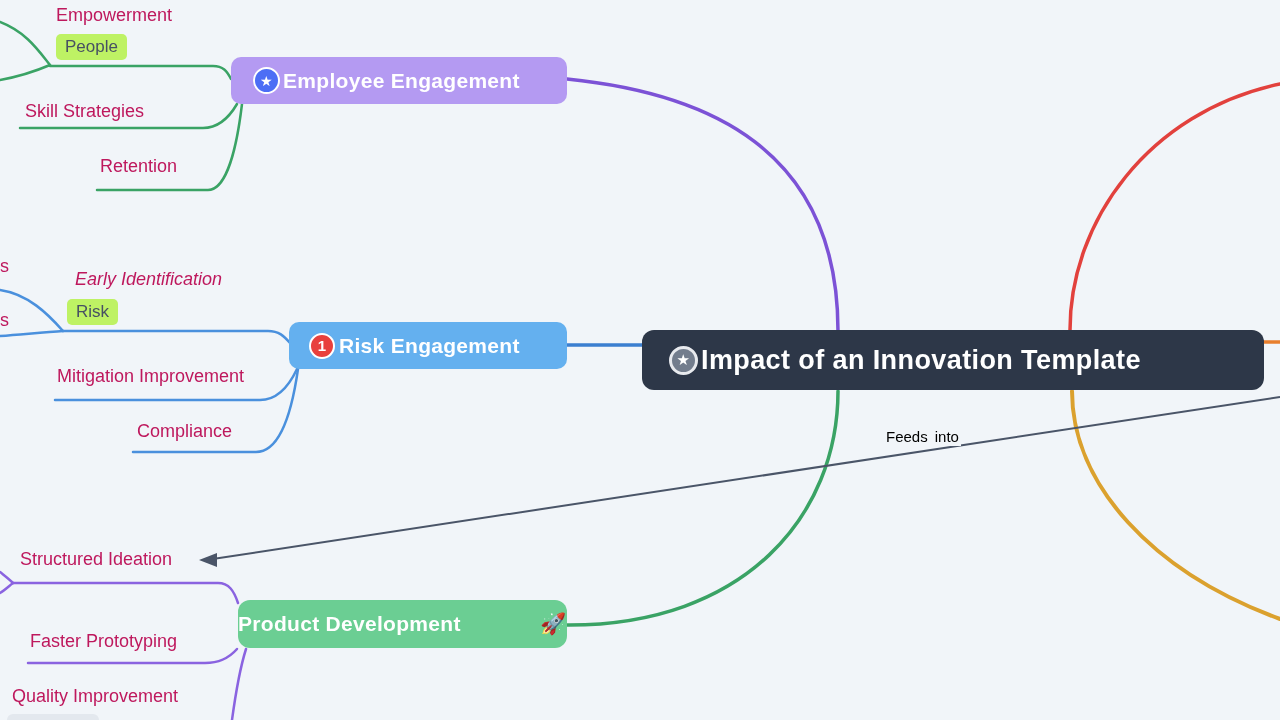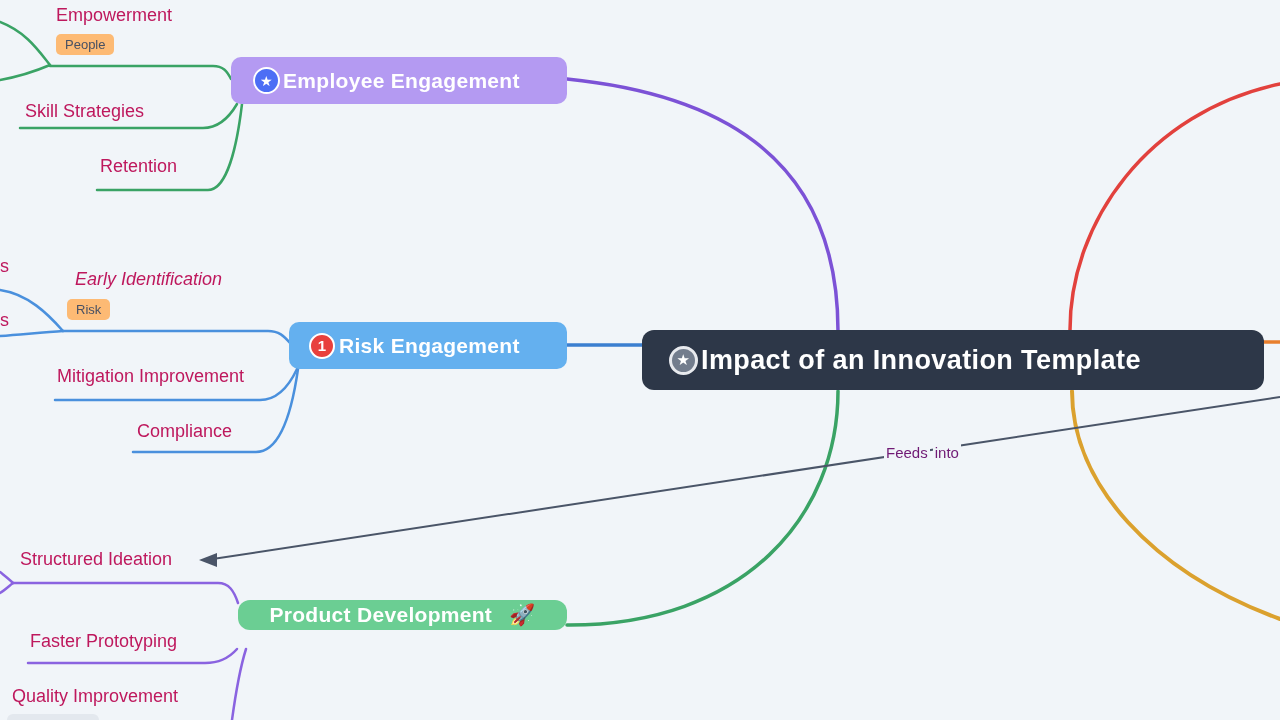--- a/index.html
+++ b/index.html
@@ -22,27 +22,27 @@
   .ee-node{left:231px;top:57px;width:336px;height:47px;background:#b49af2;border-radius:10px;
            font-size:21px;letter-spacing:.3px;padding-left:22px;}
   .ee-node .circ{width:27px;height:27px;background:#4c6ef5;border:2px solid #fff;
                  color:#fff;font-size:14px;margin-right:3px;}
 
   .risk-node{left:289px;top:322px;width:278px;height:47px;background:#64b0ef;border-radius:10px;
              font-size:21px;letter-spacing:.3px;padding-left:20px;}
   .risk-node .circ{width:26px;height:26px;background:#e8403d;border:2px solid #fff;
                    color:#fff;font-size:15px;margin-right:4px;}
 
-  .pd-node{left:238px;top:600px;width:329px;height:30px;background:#6bce93;border-radius:12px;
-           font-size:21px;letter-spacing:.3px;justify-content:center;gap:17px;}
+  .pd-node{left:238px;top:600px;width:329px;height:48px;background:#6bce93;border-radius:12px;
+           font-size:21px;letter-spacing:.3px;justify-content:space-between;gap:17px;}
 
   .sublabel{position:absolute;font-size:18px;color:#be185d;white-space:nowrap;z-index:2;}
-  .tag{position:absolute;font-size:13px;color:#475063;background:#fdba74;border-radius:5px;
+  .tag{position:absolute;font-size:17px;color:#475063;background:#bef264;border-radius:5px;
        padding:3px 9px;white-space:nowrap;z-index:2;}
-  .rel-label{position:absolute;left:884px;top:444px;font-size:15px;color:#701a75;z-index:2;}
+  .rel-label{position:absolute;left:884px;top:428px;font-size:15px;color:#000000;z-index:2;}
   .rel-label span{background:#f1f5f9;padding:1px 2px;}
   .rel-label span + span{margin-left:3px;}
   .tag-sliver{position:absolute;left:7px;top:714px;width:92px;height:14px;background:#e3e8ee;
               border-radius:6px;z-index:2;}
 </style>
 </head>
 <body>
 
 <div id="canvas">
 

